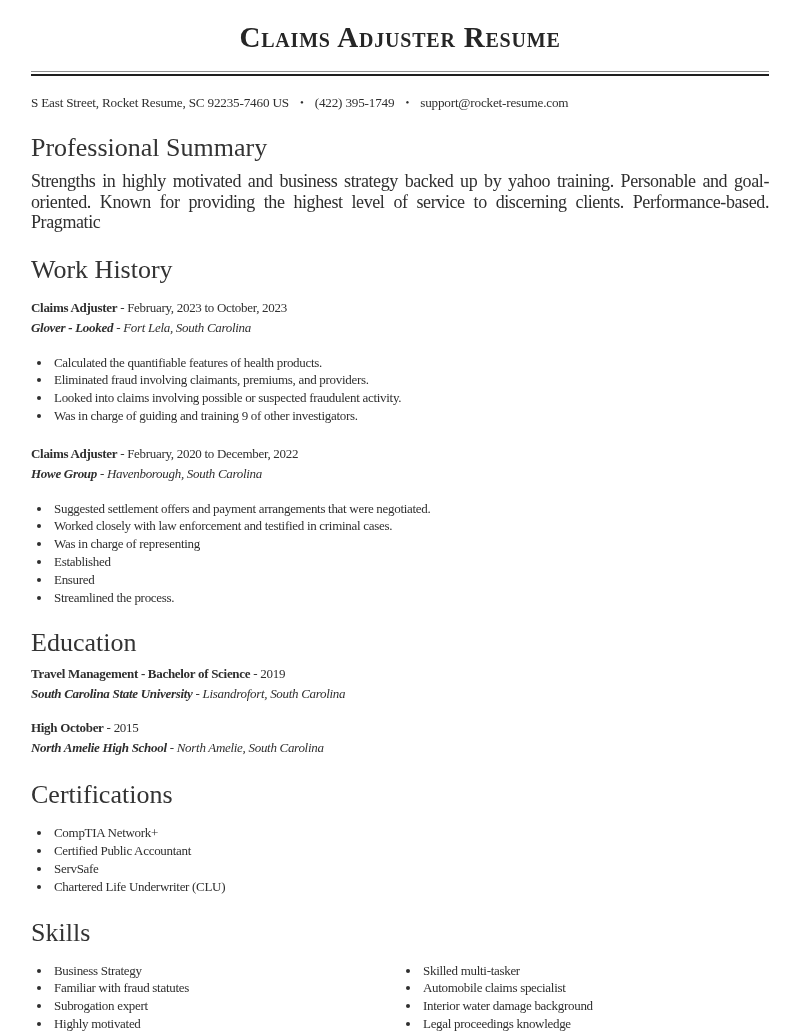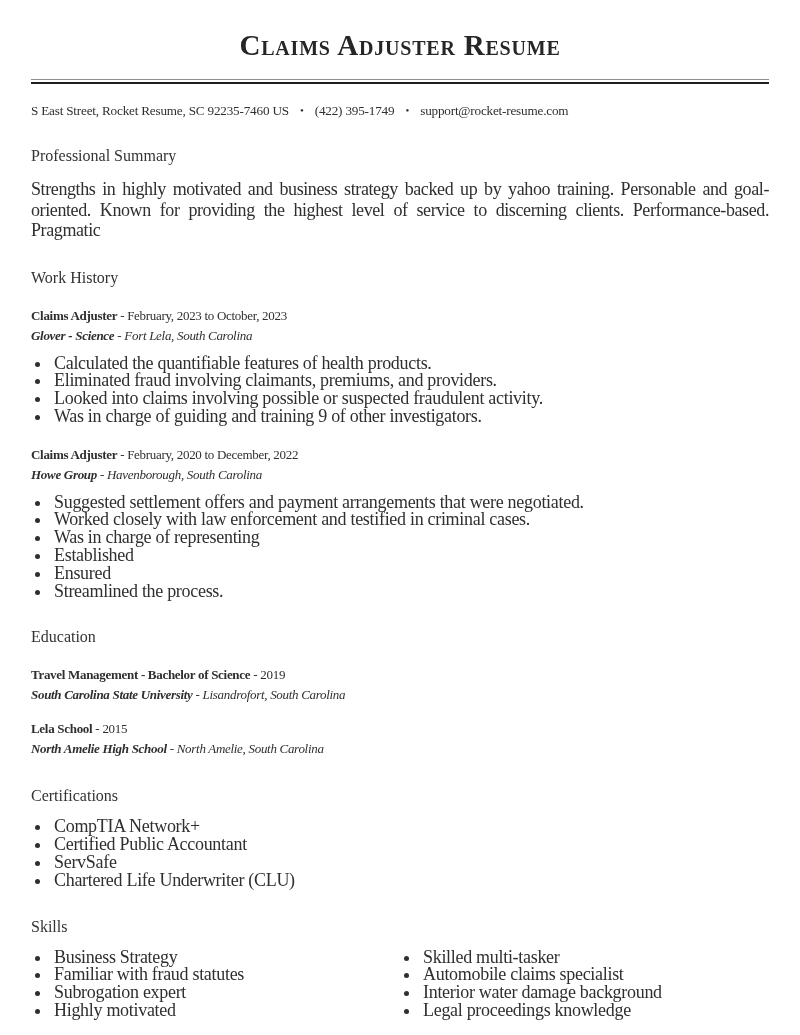--- a/index.html
+++ b/index.html
@@ -15,21 +15,21 @@
     overflow: hidden;
   }
   .page {
     box-sizing: border-box;
     width: 800px;
     padding: 0 31px 40px 31px;
   }
   
   h1.title {
     margin: 0;
-    padding-top: 26px;
+    padding-top: 18px;
     text-align: center;
     font-size: 29px;
     line-height: 38px;
     font-weight: 700;
     font-variant: small-caps;
     letter-spacing: 0.8px;
     color: #262626;
   }
   .rule {
     margin-top: 15px;
@@ -45,21 +45,21 @@
   }
   .contact .dot {
     display: inline-block;
     margin: 0 8px;
     font-size: 11px;
     vertical-align: 1px;
   }
   
   h2.sec {
     margin: 24px 0 0 0;
-    font-size: 16px;
+    font-size: 26px;
     line-height: 26px;
     font-weight: 400;
     color: #333333;
   }
   
   .summary-text {
     margin: 10px 0 0 0;
     font-size: 18px;
     line-height: 20.5px;
     letter-spacing: -0.4px;
@@ -68,23 +68,23 @@
   .entry { margin-top: 15px; }
   .entry-line {
     font-size: 13px;
     line-height: 20px;
     letter-spacing: -0.3px;
   }
   .entry-line strong { font-weight: 700; }
   .entry-line em { font-style: italic; }
   .dash { margin: 0 3px; }
   ul.blist {
-    margin: 9px 0 0 0;
+    margin: 16px 0 0 0;
     padding: 0 0 0 21px;
-    font-size: 18px;
+    font-size: 13px;
     letter-spacing: -0.3px;
     list-style: disc outside;
   }
   ul.blist li {
     line-height: 17.8px;
     padding-left: 2px;
   }
   .skills-cols { display: flex; }
   .skills-cols ul.blist { flex: 1 1 50%; box-sizing: border-box; }
   .edu-entry { margin-top: 14px; }
@@ -112,21 +112,21 @@
   </section>
 
   <section>
     <h2 class="sec">Work History</h2>
 
     <div class="entry">
       <div class="entry-line">
         <strong>Claims Adjuster</strong><span class="dash">-</span><span>February, 2023 to October, 2023</span>
       </div>
       <div class="entry-line">
-        <strong><em>Glover - Science</em></strong><em><span class="dash">-</span></em><em>Fort Lela, South Carolina</em>
+        <strong><em>Glover - Looked</em></strong><em><span class="dash">-</span></em><em>Fort Lela, South Carolina</em>
       </div>
       <ul class="blist">
         <li>Calculated the quantifiable features of health products.</li>
         <li>Eliminated fraud involving claimants, premiums, and providers.</li>
         <li>Looked into claims involving possible or suspected fraudulent activity.</li>
         <li>Was in charge of guiding and training 9 of other investigators.</li>
       </ul>
     </div>
 
     <div class="entry" style="margin-top:19px">
@@ -143,32 +143,32 @@
         <li>Established</li>
         <li>Ensured</li>
         <li>Streamlined the process.</li>
       </ul>
     </div>
   </section>
 
   <section>
     <h2 class="sec">Education</h2>
 
-    <div class="entry edu-entry" style="margin-top:15px">
+    <div class="entry edu-entry" style="margin-top:8px">
       <div class="entry-line">
         <strong>Travel Management - Bachelor of Science</strong><span class="dash">-</span><span>2019</span>
       </div>
       <div class="entry-line">
         <strong><em>South Carolina State University</em></strong><em><span class="dash">-</span></em><em>Lisandrofort, South Carolina</em>
       </div>
     </div>
 
     <div class="entry edu-entry">
       <div class="entry-line">
-        <strong>Lela School</strong><span class="dash">-</span><span>2015</span>
+        <strong>High October</strong><span class="dash">-</span><span>2015</span>
       </div>
       <div class="entry-line">
         <strong><em>North Amelie High School</em></strong><em><span class="dash">-</span></em><em>North Amelie, South Carolina</em>
       </div>
     </div>
   </section>
 
   <section>
     <h2 class="sec">Certifications</h2>
     <ul class="blist">

